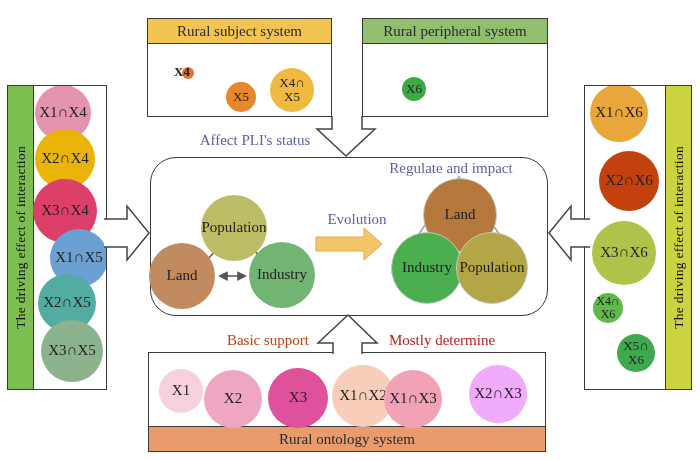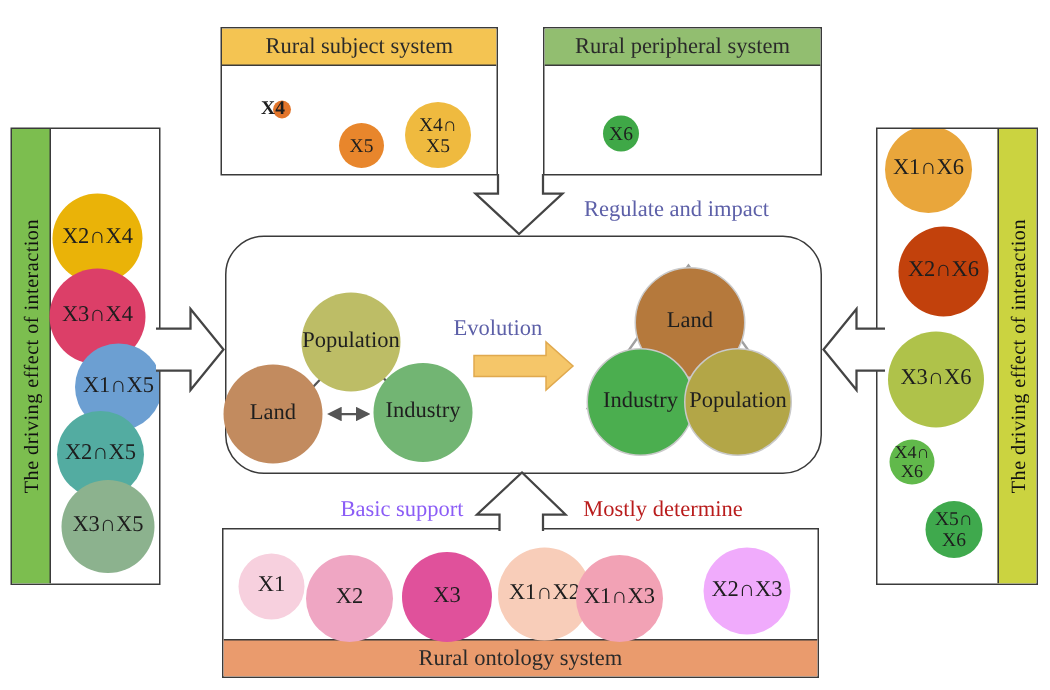--- a/index.html
+++ b/index.html
@@ -33,36 +33,41 @@
           color:#1e1e1e;}
   .circle>span{display:block;white-space:nowrap;text-align:center;}
   .cl-line{display:block;text-align:center;line-height:1.05;}
 
   
   .flow-label{position:absolute;width:160px;text-align:center;font-size:15px;}
   #lbl-affect  {left:175px;top:132px;}
   #lbl-regulate{left:371px;top:132px;}
   #lbl-basic   {left:188px;top:332px;}
   #lbl-mostly  {left:362px;top:332px;}
-  #lbl-evolution{left:252px;top:211px;width:160px;}
+  #lbl-evolution{left:277px;top:211px;width:160px;}
 
   svg{position:absolute;left:0;top:0;}
   #overlay{pointer-events:none;z-index:30;}
   #center-inner{z-index:0;}
   .circle{z-index:2;}
 </style>
 </head>
 <body>
 
 <div id="page">
 
   <div class="region" id="left-panel">
     <div class="vbar" style="background: rgb(124, 190, 79);">
       <span>The driving effect of interaction</span>
     </div>
+  <div class="circle" style="left: 27px; top: -1px; width: 56px; height: 56px; background: rgb(228, 148, 174); font-size: 15px;">
+        <span>
+          <span class="cl-line">X1∩X4</span>
+        </span>
+      </div>
       <div class="circle" style="left: 27px; top: 43px; width: 60px; height: 60px; background: #eab308; font-size: 15px;">
         <span>
           <span class="cl-line">X2∩X4</span>
         </span>
       </div>
       <div class="circle" style="left: 25px; top: 93px; width: 64px; height: 64px; background: rgb(220, 63, 104); font-size: 15px;">
         <span>
           <span class="cl-line">X3∩X4</span>
         </span>
       </div>
@@ -219,22 +224,23 @@
           <span class="cl-line">X1∩X3</span>
         </span>
       </div>
       <div class="circle" style="left: 320px; top: 12px; width: 58px; height: 58px; background: #f0abfc; font-size: 15px;">
         <span>
           <span class="cl-line">X2∩X3</span>
         </span>
       </div>
     </div>
 
-  <div class="flow-label" id="lbl-regulate" style="color: rgb(93, 96, 168);">Regulate and impact</div>
-  <div class="flow-label" id="lbl-basic" style="color: #8b5cf6;">Basic support</div>
+  <div class="flow-label" id="lbl-affect" style="color: rgb(93, 96, 168);">Affect PLI's status</div>
+  <div class="flow-label" id="lbl-regulate" style="color: rgb(93, 96, 168); margin-top: 28px;">Regulate and impact</div>
+  <div class="flow-label" id="lbl-basic" style="color: #c2410c;">Basic support</div>
   <div class="flow-label" id="lbl-mostly" style="color: #b91c1c;">Mostly determine</div>
   <div class="flow-label" id="lbl-evolution" style="color: rgb(93, 96, 168);">Evolution</div>
 
   <svg id="overlay" width="700" height="460" viewBox="0 0 700 460">
     <path fill="#ffffff" stroke="#444" stroke-width="1.5" d="M332,116 L332,129 L317,129 L346,156 L375,129 L362,129 L362,116"></path>
     <path fill="#ffffff" stroke="#444" stroke-width="1.5" d="M333,354 L333,343 L318,343 L348,315 L377,343 L362,343 L362,354"></path>
     <path fill="#ffffff" stroke="#444" stroke-width="1.5" d="M104,219 L127,219 L127,206 L149,233 L127,260 L127,247 L104,247"></path>
     <path fill="#ffffff" stroke="#444" stroke-width="1.5" d="M590,219 L571,219 L571,206 L549,233 L571,260 L571,247 L590,247"></path>
   </svg>
 

